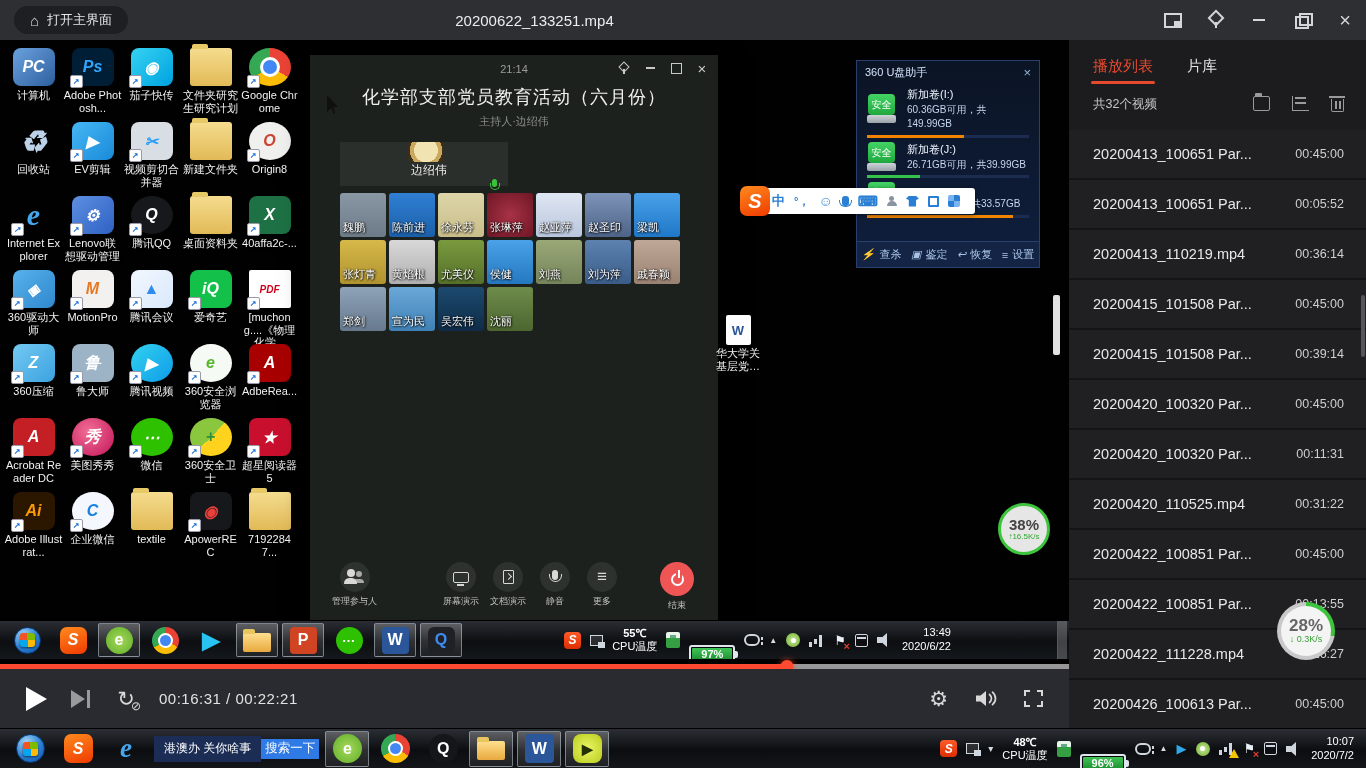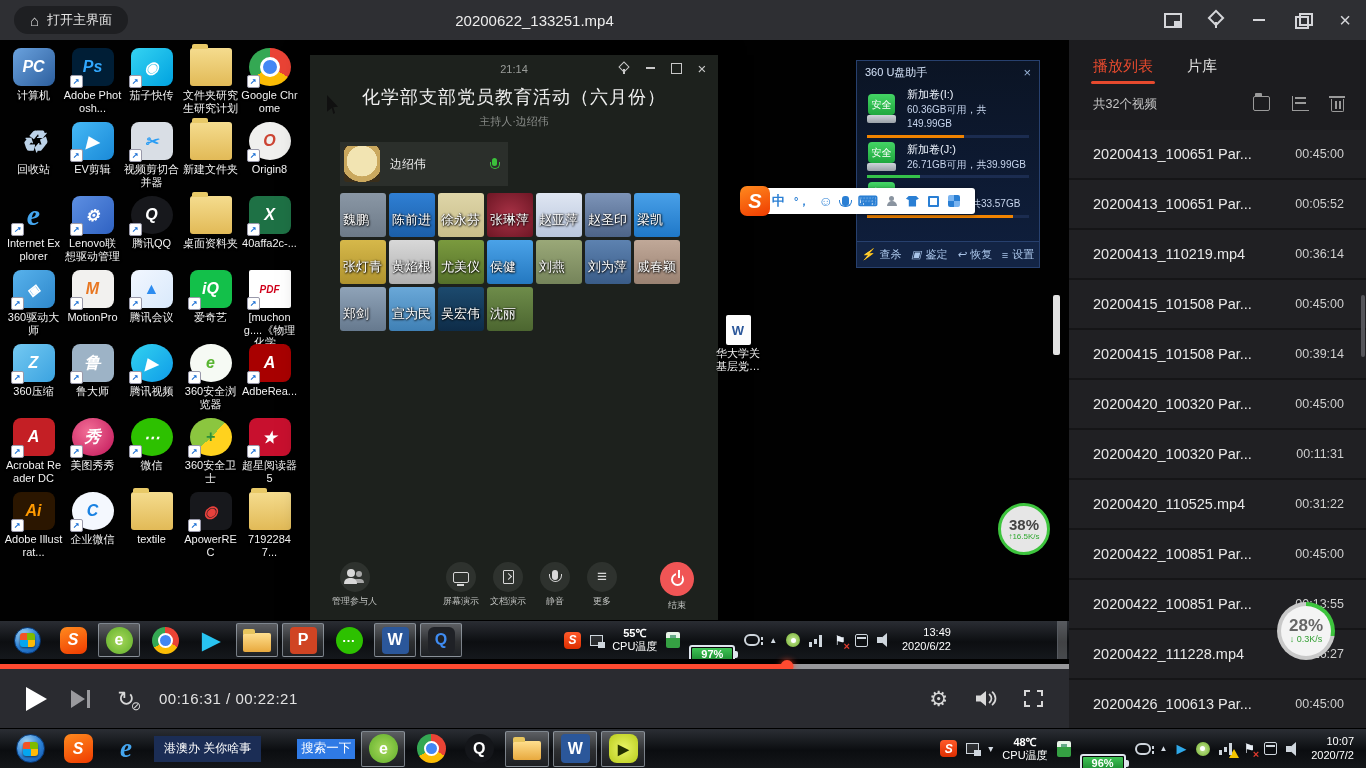--- a/index.html
+++ b/index.html
@@ -58,30 +58,30 @@
   .m-clock{position:absolute;top:8px;left:0;width:100%;text-align:center;font-size:11px;color:#9a9d9a;}
   .m-winctl{position:absolute;right:10px;top:7px;display:flex;gap:14px;align-items:center;}
   .mw{position:relative;width:12px;height:12px;display:flex;align-items:center;justify-content:center;color:#c8c8c8;cursor:pointer;}
   .mw-pin::before{content:"";width:6px;height:6px;border:1.5px solid #c8c8c8;transform:rotate(45deg);display:block;margin-top:-3px;}
   .mw-pin::after{content:"";position:absolute;left:5px;top:7px;width:1.5px;height:5px;background:#c8c8c8;}
   .mw-min::before{content:"";width:9px;height:1.5px;background:#c8c8c8;display:block;}
   .mw-max::before{content:"";width:9px;height:9px;border:1.5px solid #c8c8c8;display:block;}
   .mw-close{font-size:15px;line-height:1;}
   .m-title{margin-top:30px;text-align:center;font-size:18px;color:#f0f0f0;letter-spacing:1px;}
   .m-sub{margin-top:5px;text-align:center;font-size:11px;color:#8a8d8a;}
-  .speaker{position:absolute;left:30px;top:87px;width:168px;height:44px;background:#2b2f2b;display:flex;align-items:center;}
+  .speaker{position:absolute;left:30px;top:87px;width:168px;height:44px;background:#2b2f2b;display:flex;align-items:center;flex-direction:column;}
   .sp-avatar{width:36px;height:36px;margin-left:4px;border-radius:3px;
              background:radial-gradient(circle at 50% 42%,#f2e4b2 55%,#caa85e 56% 75%,#3a2e1a 76%);}
   .sp-name{margin-left:10px;font-size:12px;color:#e8e8e8;}
   .sp-mic{margin-left:auto;margin-right:10px;position:relative;width:8px;height:12px;}
   .sp-mic::before{content:"";position:absolute;left:2px;top:0;width:5px;height:8px;background:#3bc23b;border-radius:3px;}
   .sp-mic::after{content:"";position:absolute;left:0;top:4px;width:8px;height:6px;border:1.5px solid #3bc23b;border-top:none;border-radius:0 0 5px 5px;}
   .tiles{position:absolute;left:30px;top:138px;width:346px;display:flex;flex-wrap:wrap;gap:3px;}
   .tile{width:46px;height:44px;border-radius:3px;position:relative;overflow:hidden;background:#2a2a2a;cursor:pointer;}
-  .tile .tname{position:absolute;left:3px;bottom:8px;font-size:13px;color:#fff;text-shadow:0 1px 2px #000,1px 0 2px #000;white-space:nowrap;}
+  .tile .tname{position:absolute;left:3px;bottom:2px;font-size:11px;color:#fff;text-shadow:0 1px 2px #000,1px 0 2px #000;white-space:nowrap;}
   .m-controls{position:absolute;left:0;bottom:8px;width:100%;display:flex;align-items:flex-start;gap:9px;padding:0 22px;}
   .m-controls > div:nth-of-type(2){margin-left:56px;}
   .mctl{display:flex;flex-direction:column;align-items:center;cursor:pointer;min-width:38px;}
   .mctl[data-danger="true"]{margin-left:auto;}
   .mc-circle{width:30px;height:30px;border-radius:50%;background:#2e322e;display:flex;align-items:center;justify-content:center;}
   .mctl[data-danger="true"] .mc-circle{width:34px;height:34px;background:#f05555;}
   .mc-lbl{margin-top:3px;font-size:9px;color:#c2c4c2;white-space:nowrap;}
   .mc-ic{position:relative;display:block;}
   .mctl[data-icon="people"] .mc-ic{width:8px;height:8px;background:#d8d8d8;border-radius:50%;top:-4px;left:-4px;
         box-shadow:8px 1px 0 -1px #a8a8a8;}
@@ -273,21 +273,21 @@
         align-items:center;justify-content:center;line-height:1.05;}
   .badge28 .pct{color:#666;font-size:17px;font-weight:bold;}
   .badge28 .spd{color:#35a035;font-size:9px;}
 
   
   .outer-task{position:absolute;left:0;top:728px;width:1366px;height:40px;
         background:linear-gradient(#2b2e34,#0b0d10 55%,#141619);border-top:1px solid #000;
         display:flex;align-items:center;padding:0 6px;z-index:50;}
   .outer-task .tbi{width:44px;height:36px;}
   .outer-task .glyph{width:29px;height:29px;}
-  .tb-widget{display:flex;align-items:center;height:32px;margin:0 4px;cursor:pointer;gap:36px;}
+  .tb-widget{display:flex;align-items:center;height:32px;margin:0 4px;cursor:pointer;}
   .tbw-text{height:26px;display:flex;align-items:center;background:#1b2d55;color:#fff;font-size:12px;
         padding:0 10px;white-space:nowrap;}
   .tbw-btn{height:20px;display:flex;align-items:center;background:#2f7ae5;color:#fff;font-size:12.5px;
         padding:0 4px;white-space:nowrap;text-align:right;}
 </style>
 </head>
 <body>
 
 <div class="app">
 

